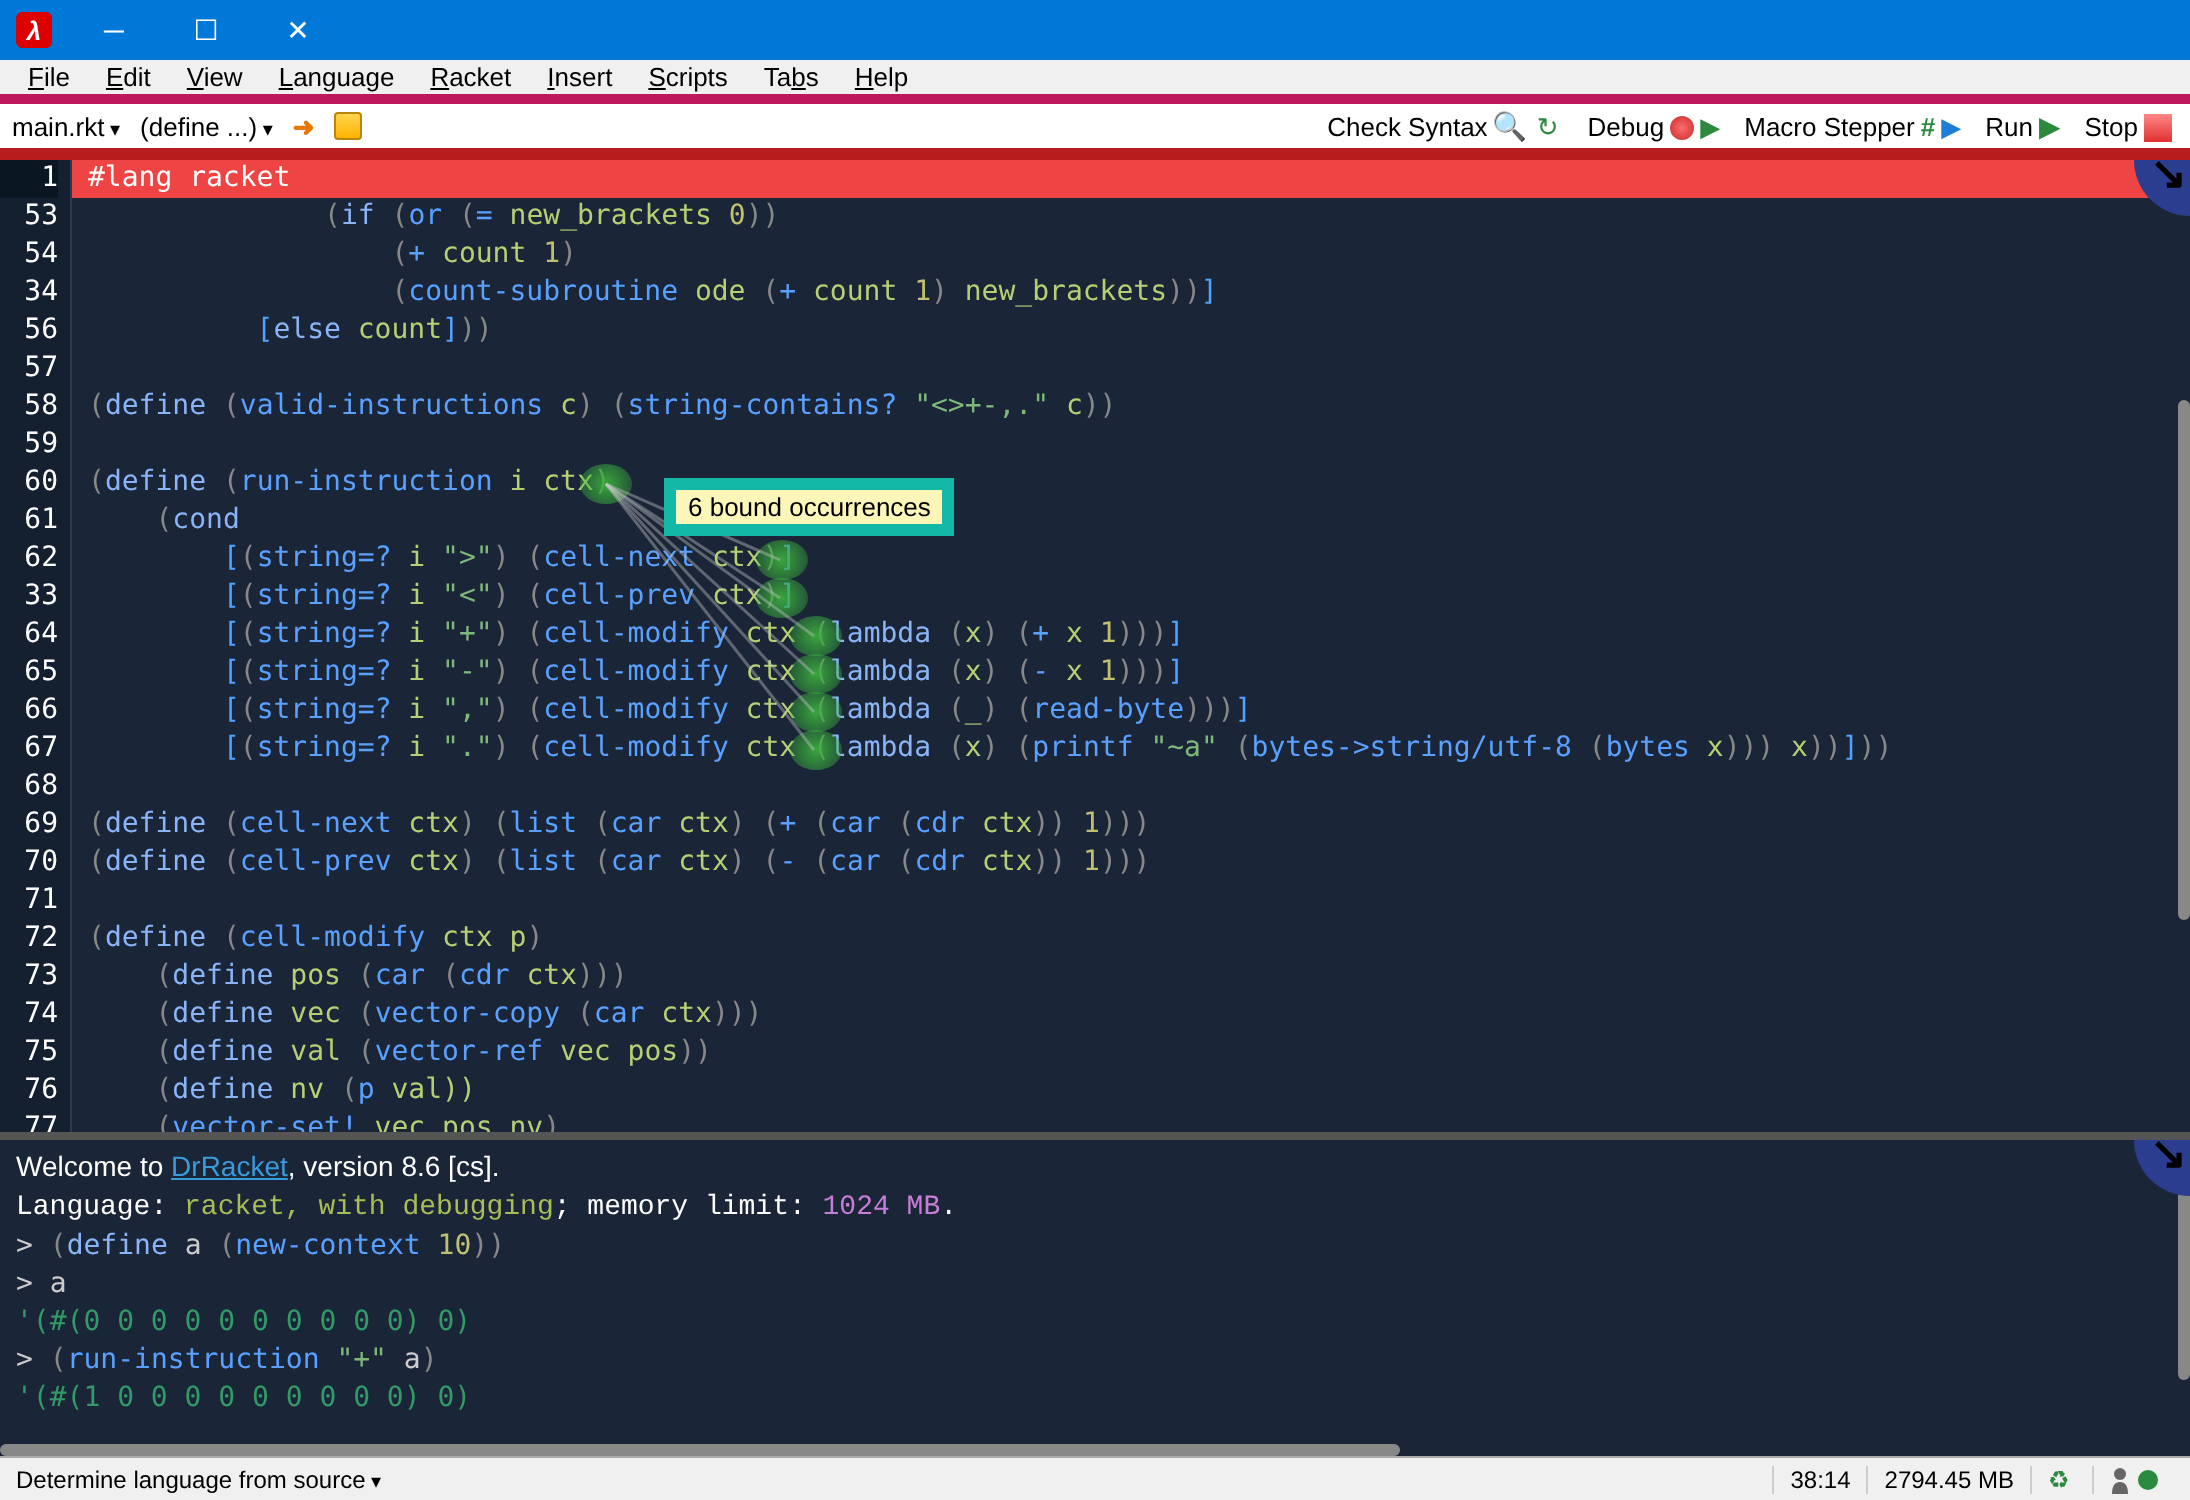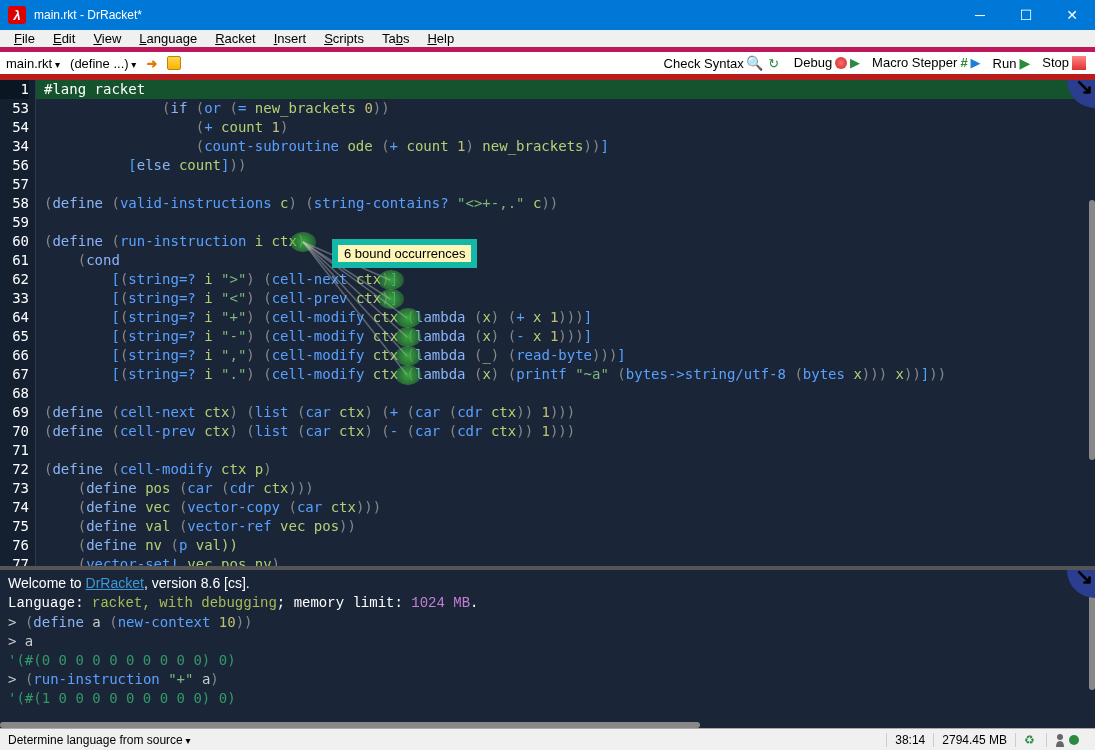--- a/index.html
+++ b/index.html
@@ -62,21 +62,21 @@
   display: flex;
   align-items: center;
   padding: 0 6px;
   border-bottom: 6px solid #b91c1c;
   color: #000;
   font-size: 13px;
 }
 .tb-left { display: flex; align-items: center; gap: 10px; }
 .tb-dropdown::after { content: " ▾"; font-size: 10px; }
 .tb-spacer { flex: 1; }
-.tb-right { display: flex; align-items: flex-start; gap: 6px; margin-left: 36px; }
+.tb-right { display: flex; align-items: flex-end; gap: 6px; margin-left: 36px; }
 .tb-action { display: flex; align-items: center; gap: 3px; padding: 1px 3px; }
 .tb-icon { width: 16px; height: 16px; display: inline-flex; align-items: center; justify-content: center; }
 .nav-arrows { display: flex; gap: 2px; }
 .arr-orange { color: #e67700; font-weight: bold; }
 .save-ico { display: inline-block; width: 14px; height: 14px; background: linear-gradient(#ffd54f,#ffb300); border: 1px solid #b8860b; border-radius: 2px; }
 .magnify { font-size: 14px; }
 .bug-ico { width:12px;height:12px;border-radius:50%;background:radial-gradient(#ff6b6b,#c92a2a);display:inline-block; }
 .play-green { color: #2b8a3e; }
 .play-blue { color: #1c7ed6; }
 .gear-green { color:#2b8a3e; font-weight:bold; }
@@ -120,21 +120,21 @@
   flex: 1;
   font-family: Consolas, monospace;
   font-size: 14px;
   line-height: 19px;
   white-space: pre;
   color: #b5d073;
   position: relative;
   padding-left: 8px;
 }
 .code .lang-line {
-  background: #14532d;
+  background: #ef4444;
   color: #fff;
   display: block;
   margin-left: -8px;
   padding-left: 8px;
   width: calc(100% + 8px);
 }
 
 .kw { color: #8ab4f8; }
 .paren { color: #888; }
 .fn { color: #5aa0ff; }
@@ -253,21 +253,20 @@
   height: 6px;
   background: #888;
   border-radius: 3px;
 }
 </style>
 </head>
 <body>
 
 <div class="titlebar">
   <div class="titlebar-icon">λ</div>
-  <div class="titlebar-title">main.rkt - DrRacket*</div>
   <div class="win-controls">
     <div class="win-btn">─</div>
     <div class="win-btn">☐</div>
     <div class="win-btn">✕</div>
   </div>
 </div>
 
 <div class="menubar">
   <span><u>F</u>ile</span>
   <span><u>E</u>dit</span>

